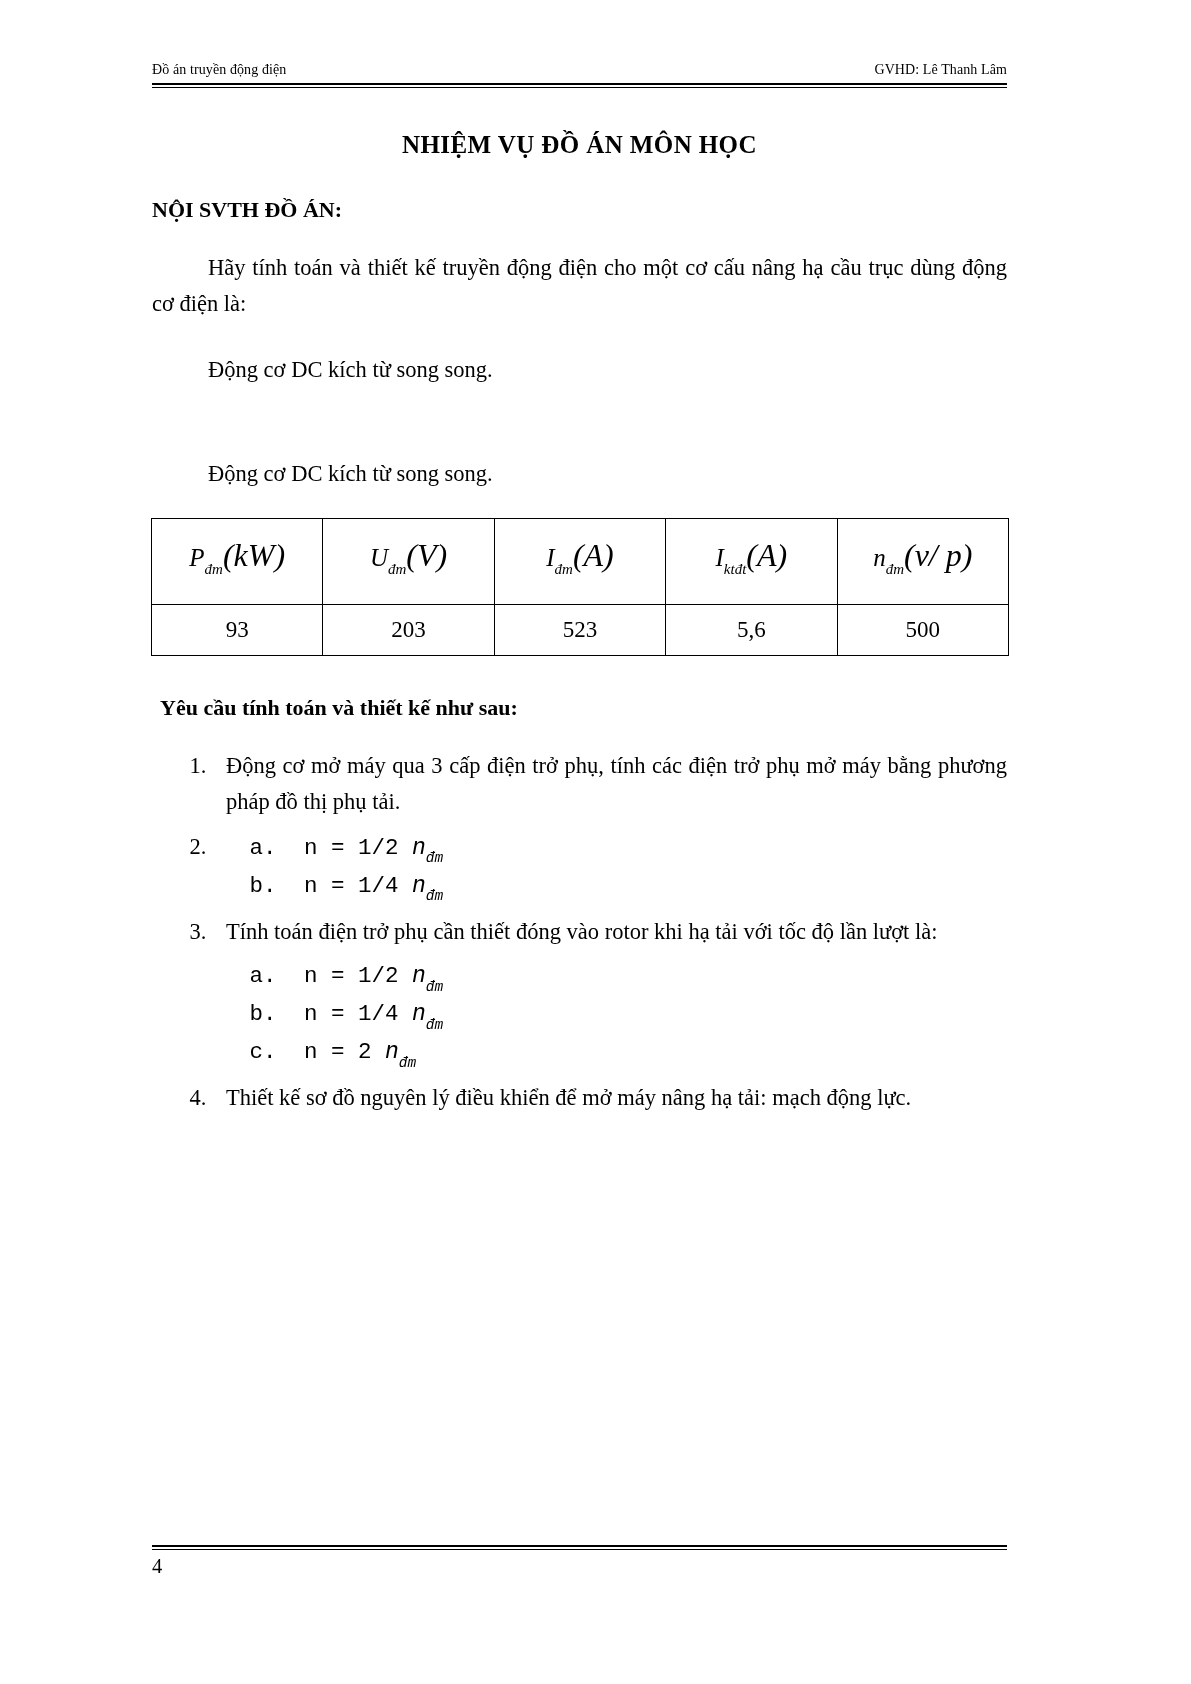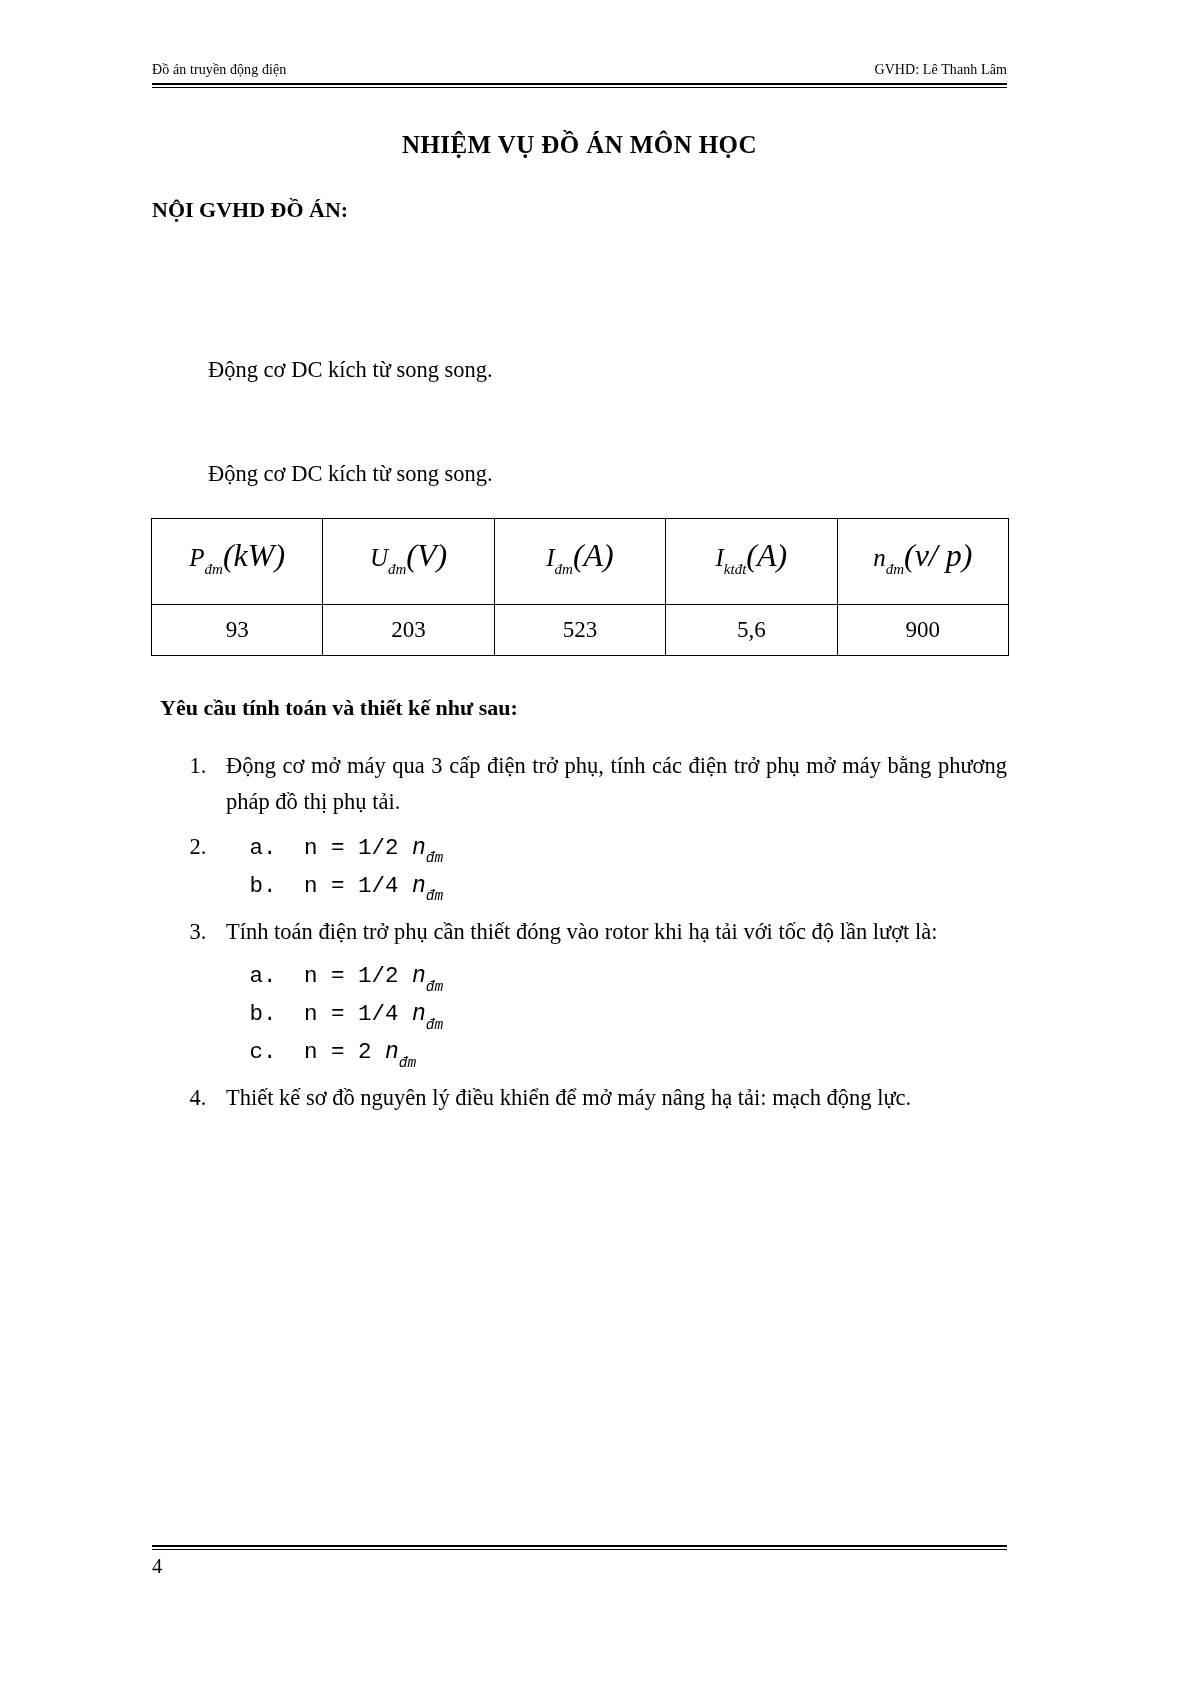--- a/index.html
+++ b/index.html
@@ -189,23 +189,26 @@
     <div class="header-row">
       <span>Đồ án truyền động điện</span>
       <span>GVHD: Lê Thanh Lâm</span>
     </div>
     <div class="header-rule"></div>
   </div>
 
   <div class="doc-title">NHIỆM VỤ ĐỒ ÁN MÔN HỌC</div>
 
   <div class="block" style="top:196px;">
-    <div class="section-head">NỘI GVHD ĐỒ ÁN:</div>
-  </div>
-
+    <div class="section-head">NỘI SVTH ĐỒ ÁN:</div>
+  </div>
+
+  <div class="block" style="top:250px;">
+    <div class="para indent">Hãy tính toán và thiết kế truyền động điện cho một cơ cấu nâng hạ cầu trục dùng động cơ điện là:</div>
+  </div>
 
   <div class="block" style="top:352px;">
     <div class="para indent">Động cơ DC kích từ song song.</div>
   </div>
 
 
   <div class="block" style="top:456px;">
     <div class="para indent">Động cơ DC kích từ song song.</div>
   </div>
 
@@ -226,21 +229,21 @@
       </td>
       <td>
         <span class="mvar">n</span><span class="msub">đm</span><span class="mpar">(v/ p)</span>
       </td>
     </tr>
     <tr class="vals">
       <td>93</td>
       <td>203</td>
       <td>523</td>
       <td>5,6</td>
-      <td>900</td>
+      <td>500</td>
     </tr>
   </tbody>
     </table>
 
   <div class="block" style="top:694px;font-family:Liberation Serif, serif;">
     <div class="section-head" style="padding-left:8px;">Yêu cầu tính toán và thiết kế như sau:</div>
   </div>
 
   <div class="block" style="top:748px;">
     <ol class="main-list">

